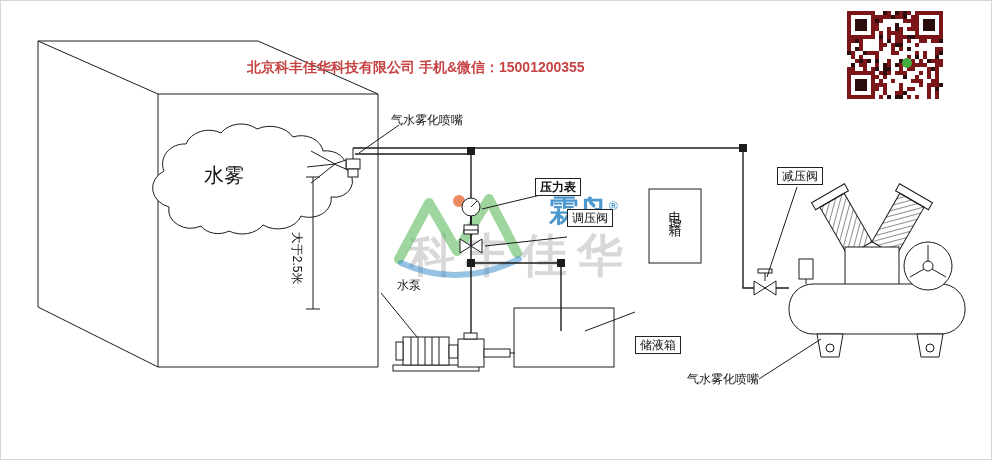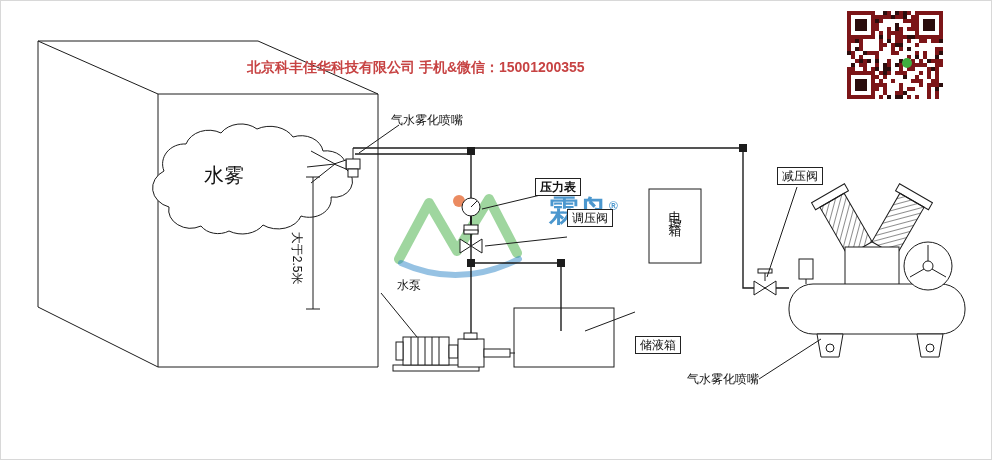--- a/index.html
+++ b/index.html
@@ -26,20 +26,21 @@
   .wm-brand sup{font-size:12px;}
   svg{display:block;}
   .la{position:absolute;left:0;top:0;}
   #qr{position:absolute;left:846px;top:10px;background:#fff;}
 </style>
 </head>
 <body>
 
 <div class="page">
 
+  <div class="abs wm-company">科丰佳华</div>
   <svg class="la" width="992" height="460" viewBox="0 0 992 460">
     <path d="M398,258 L428,202 L456,250 L488,198 L516,252" fill="none" stroke="#3fae3f" stroke-width="10" stroke-linecap="round" stroke-linejoin="round" opacity="0.5"></path>
     <path d="M400,262 Q458,288 518,258" fill="none" stroke="#2e86c8" stroke-width="6" stroke-linecap="round" opacity="0.5"></path>
     <circle cx="458" cy="200" r="6" fill="#e25a1e" opacity="0.7"></circle>
   </svg>
   <div class="abs wm-brand">
     <span>霖鸟</span><sup>®</sup>
   </div>
 
   <svg class="la" width="992" height="460" viewBox="0 0 992 460">

